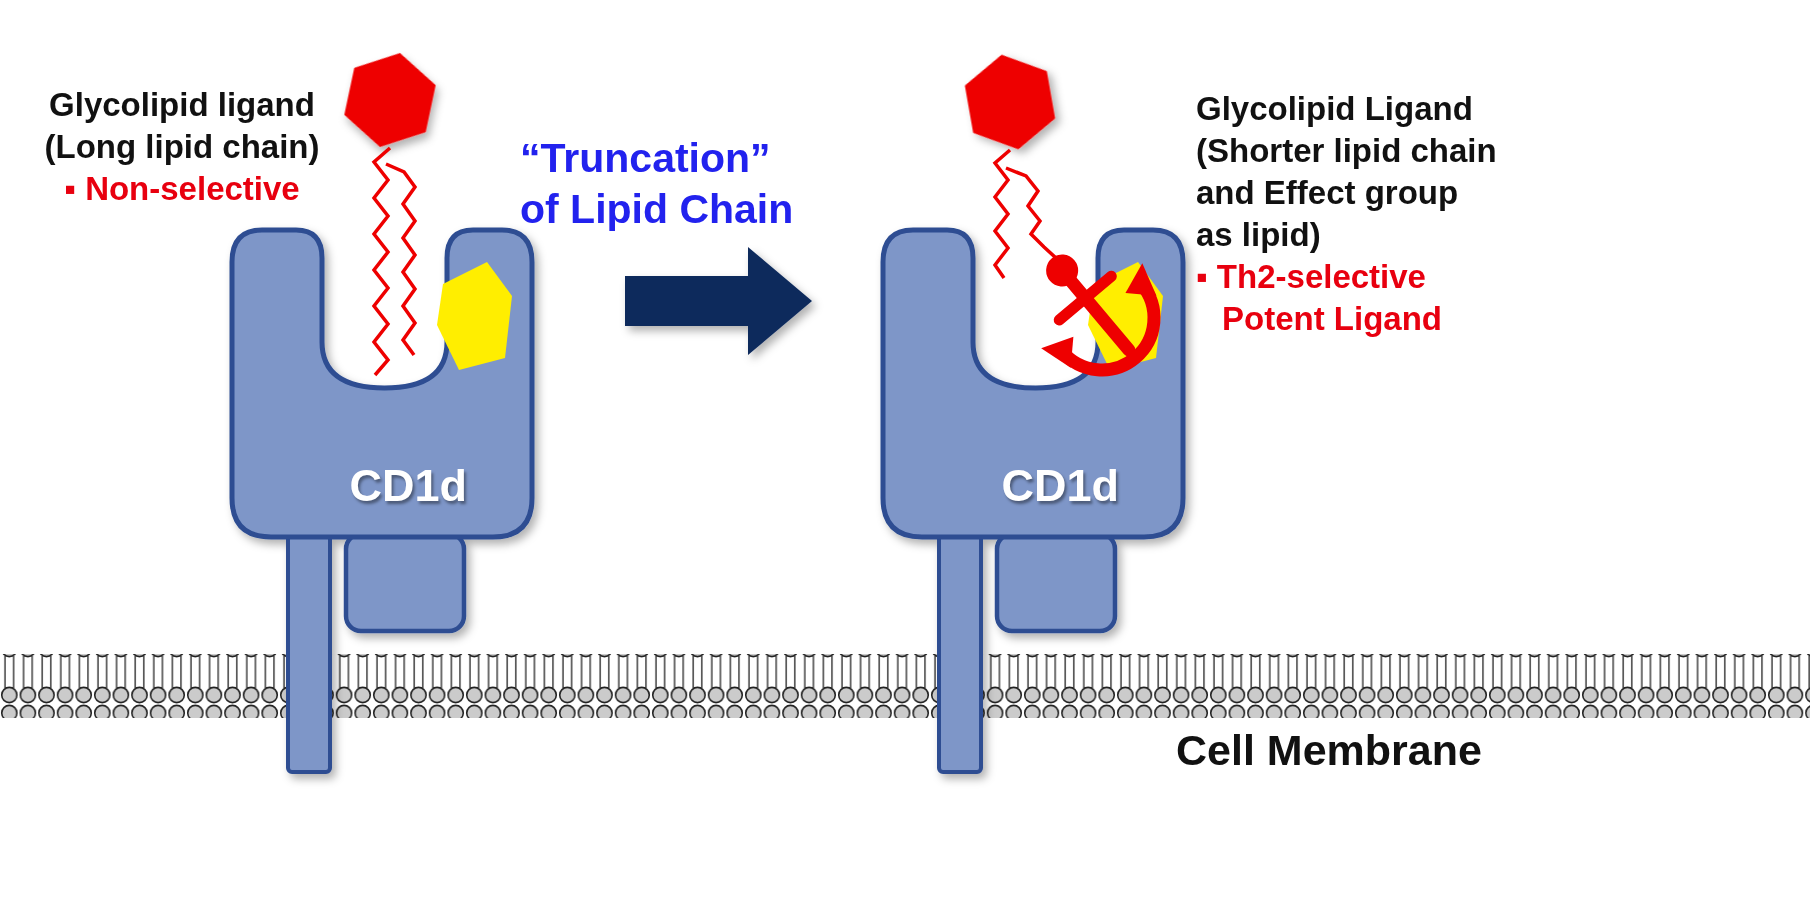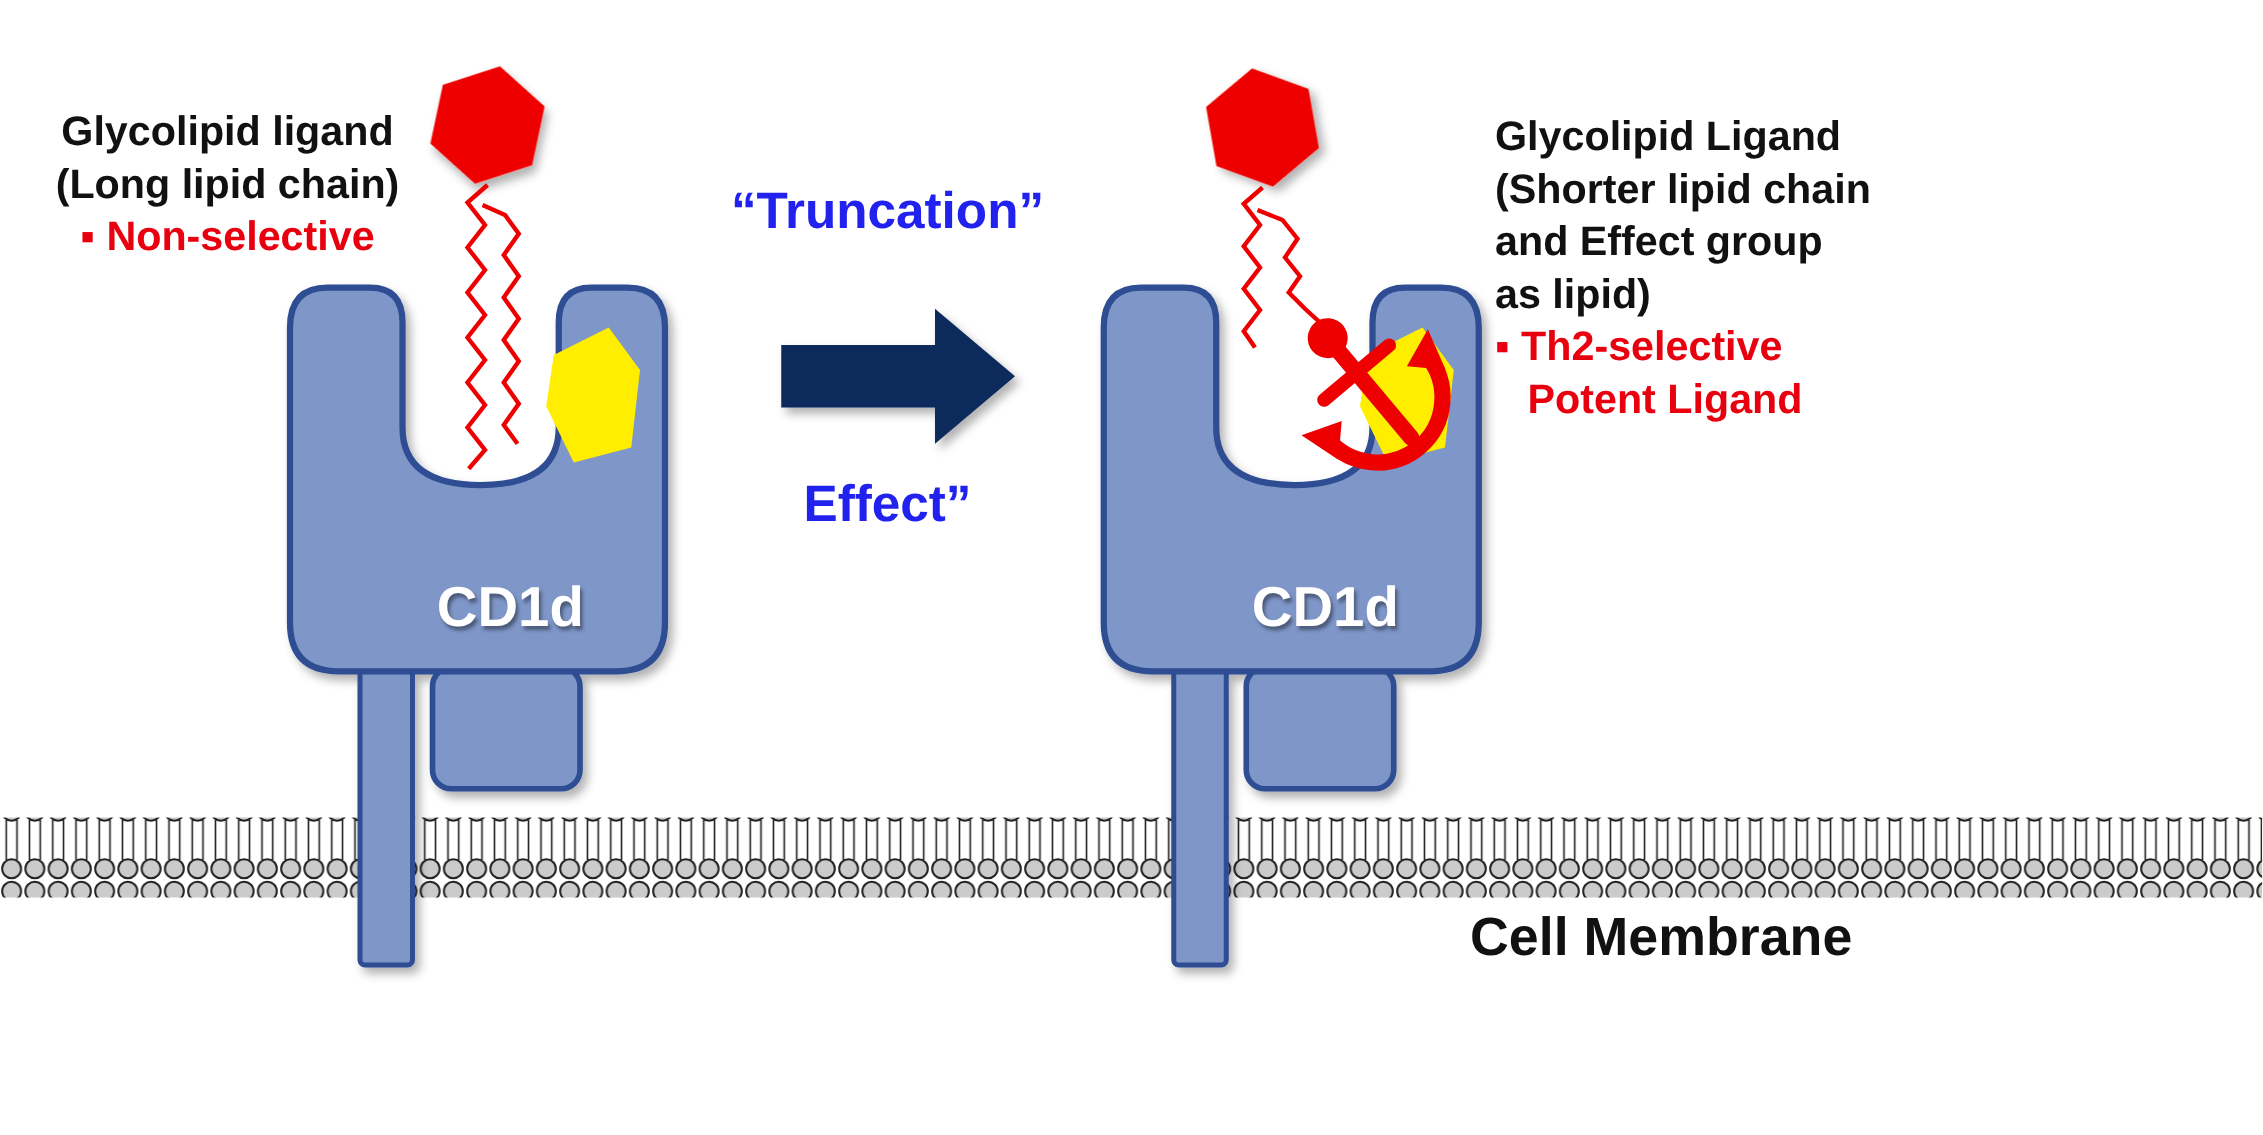--- a/index.html
+++ b/index.html
@@ -20,21 +20,21 @@
     overflow:hidden;
     font-family:"Liberation Sans","DejaVu Sans",sans-serif;
     font-weight:700;
   }
   .canvas svg.art{position:absolute;left:0;top:0;width:1810px;height:908px;}
   .label{position:absolute;white-space:nowrap;}
   .left-heading{left:12px;top:84px;width:340px;text-align:center;font-size:33px;line-height:42px;color:#111;}
   .right-heading{left:1196px;top:88px;width:380px;text-align:left;font-size:33px;line-height:42px;color:#111;}
   .red-line{color:var(--text-red);}
   .indent{margin-left:26px;}
-  .truncation{left:520px;top:143px;width:380px;text-align:center;font-size:41px;line-height:51px;color:var(--text-blue);}
+  .truncation{left:520px;top:133px;width:380px;text-align:left;font-size:41px;line-height:51px;color:var(--text-blue);}
   .anchoring{left:520px;top:378px;width:380px;text-align:center;font-size:41px;line-height:51px;color:var(--text-blue);}
   .cd1d{position:absolute;width:170px;text-align:right;font-size:45px;color:#ffffff;text-shadow:2px 3px 3px rgba(0,0,0,.40);}
   .cd1d-left{left:297px;top:460px;}
   .cd1d-right{left:949px;top:460px;}
   .membrane-label{left:1176px;top:726px;font-size:43px;color:#111;}
 </style>
 </head>
 <body>
 
 <div class="canvas">
@@ -97,23 +97,23 @@
   </svg>
 
   <div class="label left-heading">
     <div>Glycolipid ligand</div>
     <div>(Long lipid chain)</div>
     <div class="red-line">▪ Non-selective</div>
   </div>
 
   <div class="label truncation">
     <div>“Truncation”</div>
+    <div>of Lipid Chain</div>
   </div>
   <div class="label anchoring">
-    <div>Effect”</div>
   </div>
 
   <div class="label right-heading">
     <div>Glycolipid Ligand</div>
     <div>(Shorter lipid chain</div>
     <div>and Effect group</div>
     <div>as lipid)</div>
     <div class="red-line">▪ Th2-selective</div>
     <div class="red-line indent">Potent Ligand</div>
   </div>

